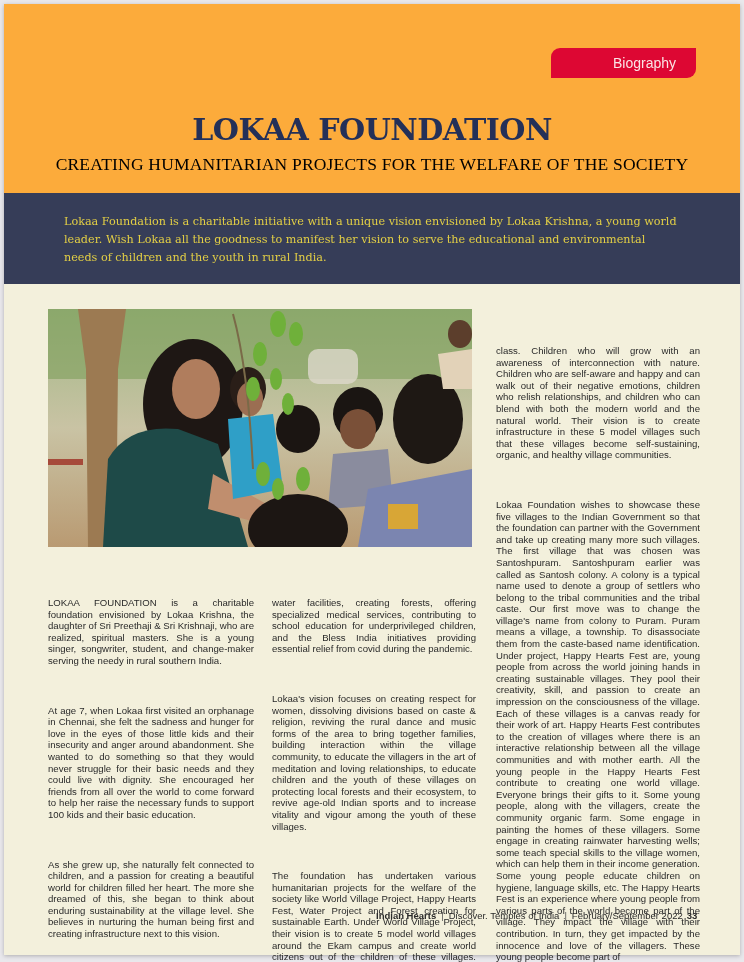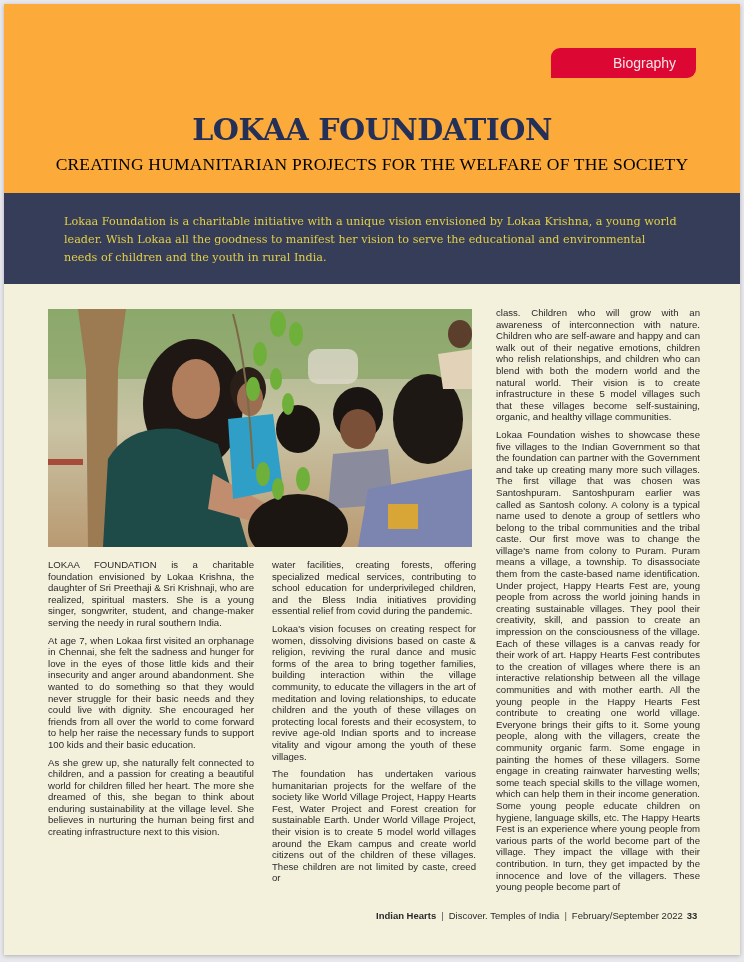--- a/index.html
+++ b/index.html
@@ -38,21 +38,21 @@
     color: #e3cf45;
   }
   .photo {
     position: absolute; left: 44px; top: 305px; width: 424px; height: 238px;
     overflow: hidden; background: #8aa46a;
   }
   .col {
     position: absolute; font-family: "Liberation Sans", sans-serif;
     font-size: 9.6px; line-height: 11.6px; color: #2a2a2a; text-align: justify;
   }
-  .col p { margin-bottom: 6px; }
+  .col p { margin-bottom: 6px; margin-top: 38px; }
   .col1 { left: 44px; top: 555px; width: 206px; }
   .col2 { left: 268px; top: 555px; width: 204px; }
   .col3 { left: 492px; top: 303px; width: 204px; }
   .footer {
     position: absolute; left: 372px; top: 906px; font-family: "Liberation Sans", sans-serif;
     font-size: 9.5px; color: #2a2a2a; white-space: nowrap;
   }
   .footer .pub { font-weight: bold; }
   .footer .sep { margin: 0 5px; color: #555; }
   .footer .pg { font-weight: bold; margin-left: 4px; }

